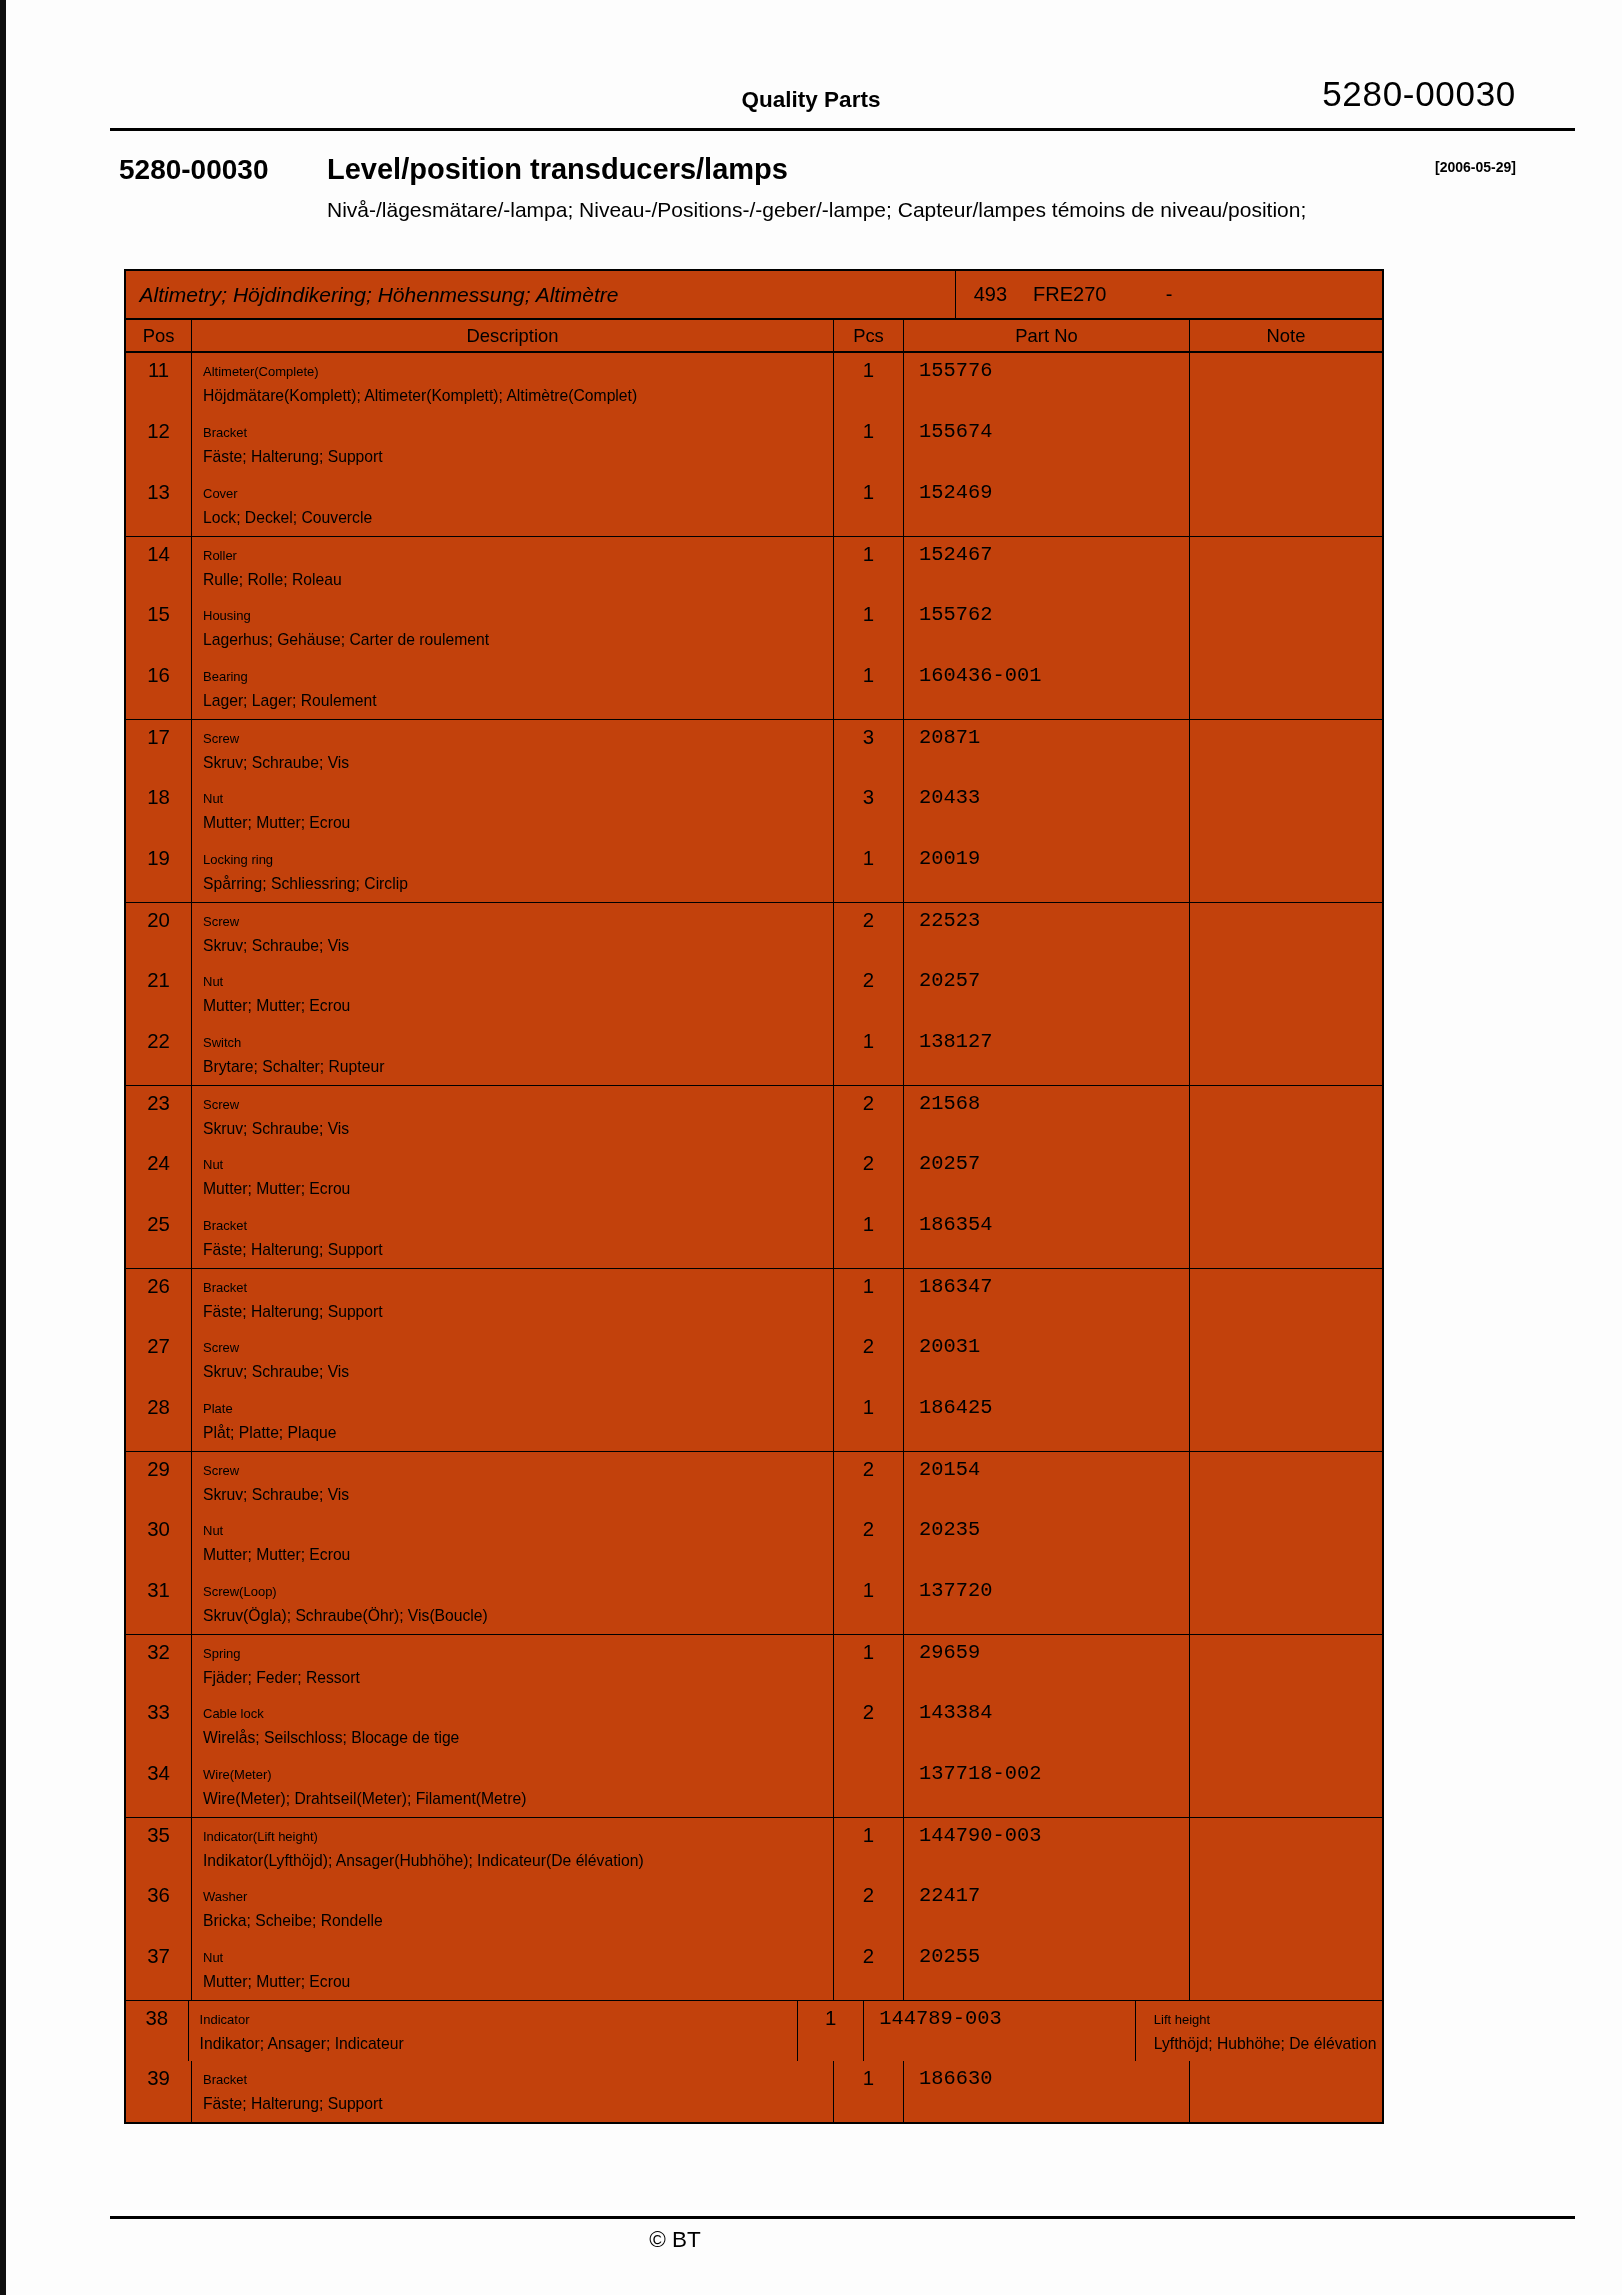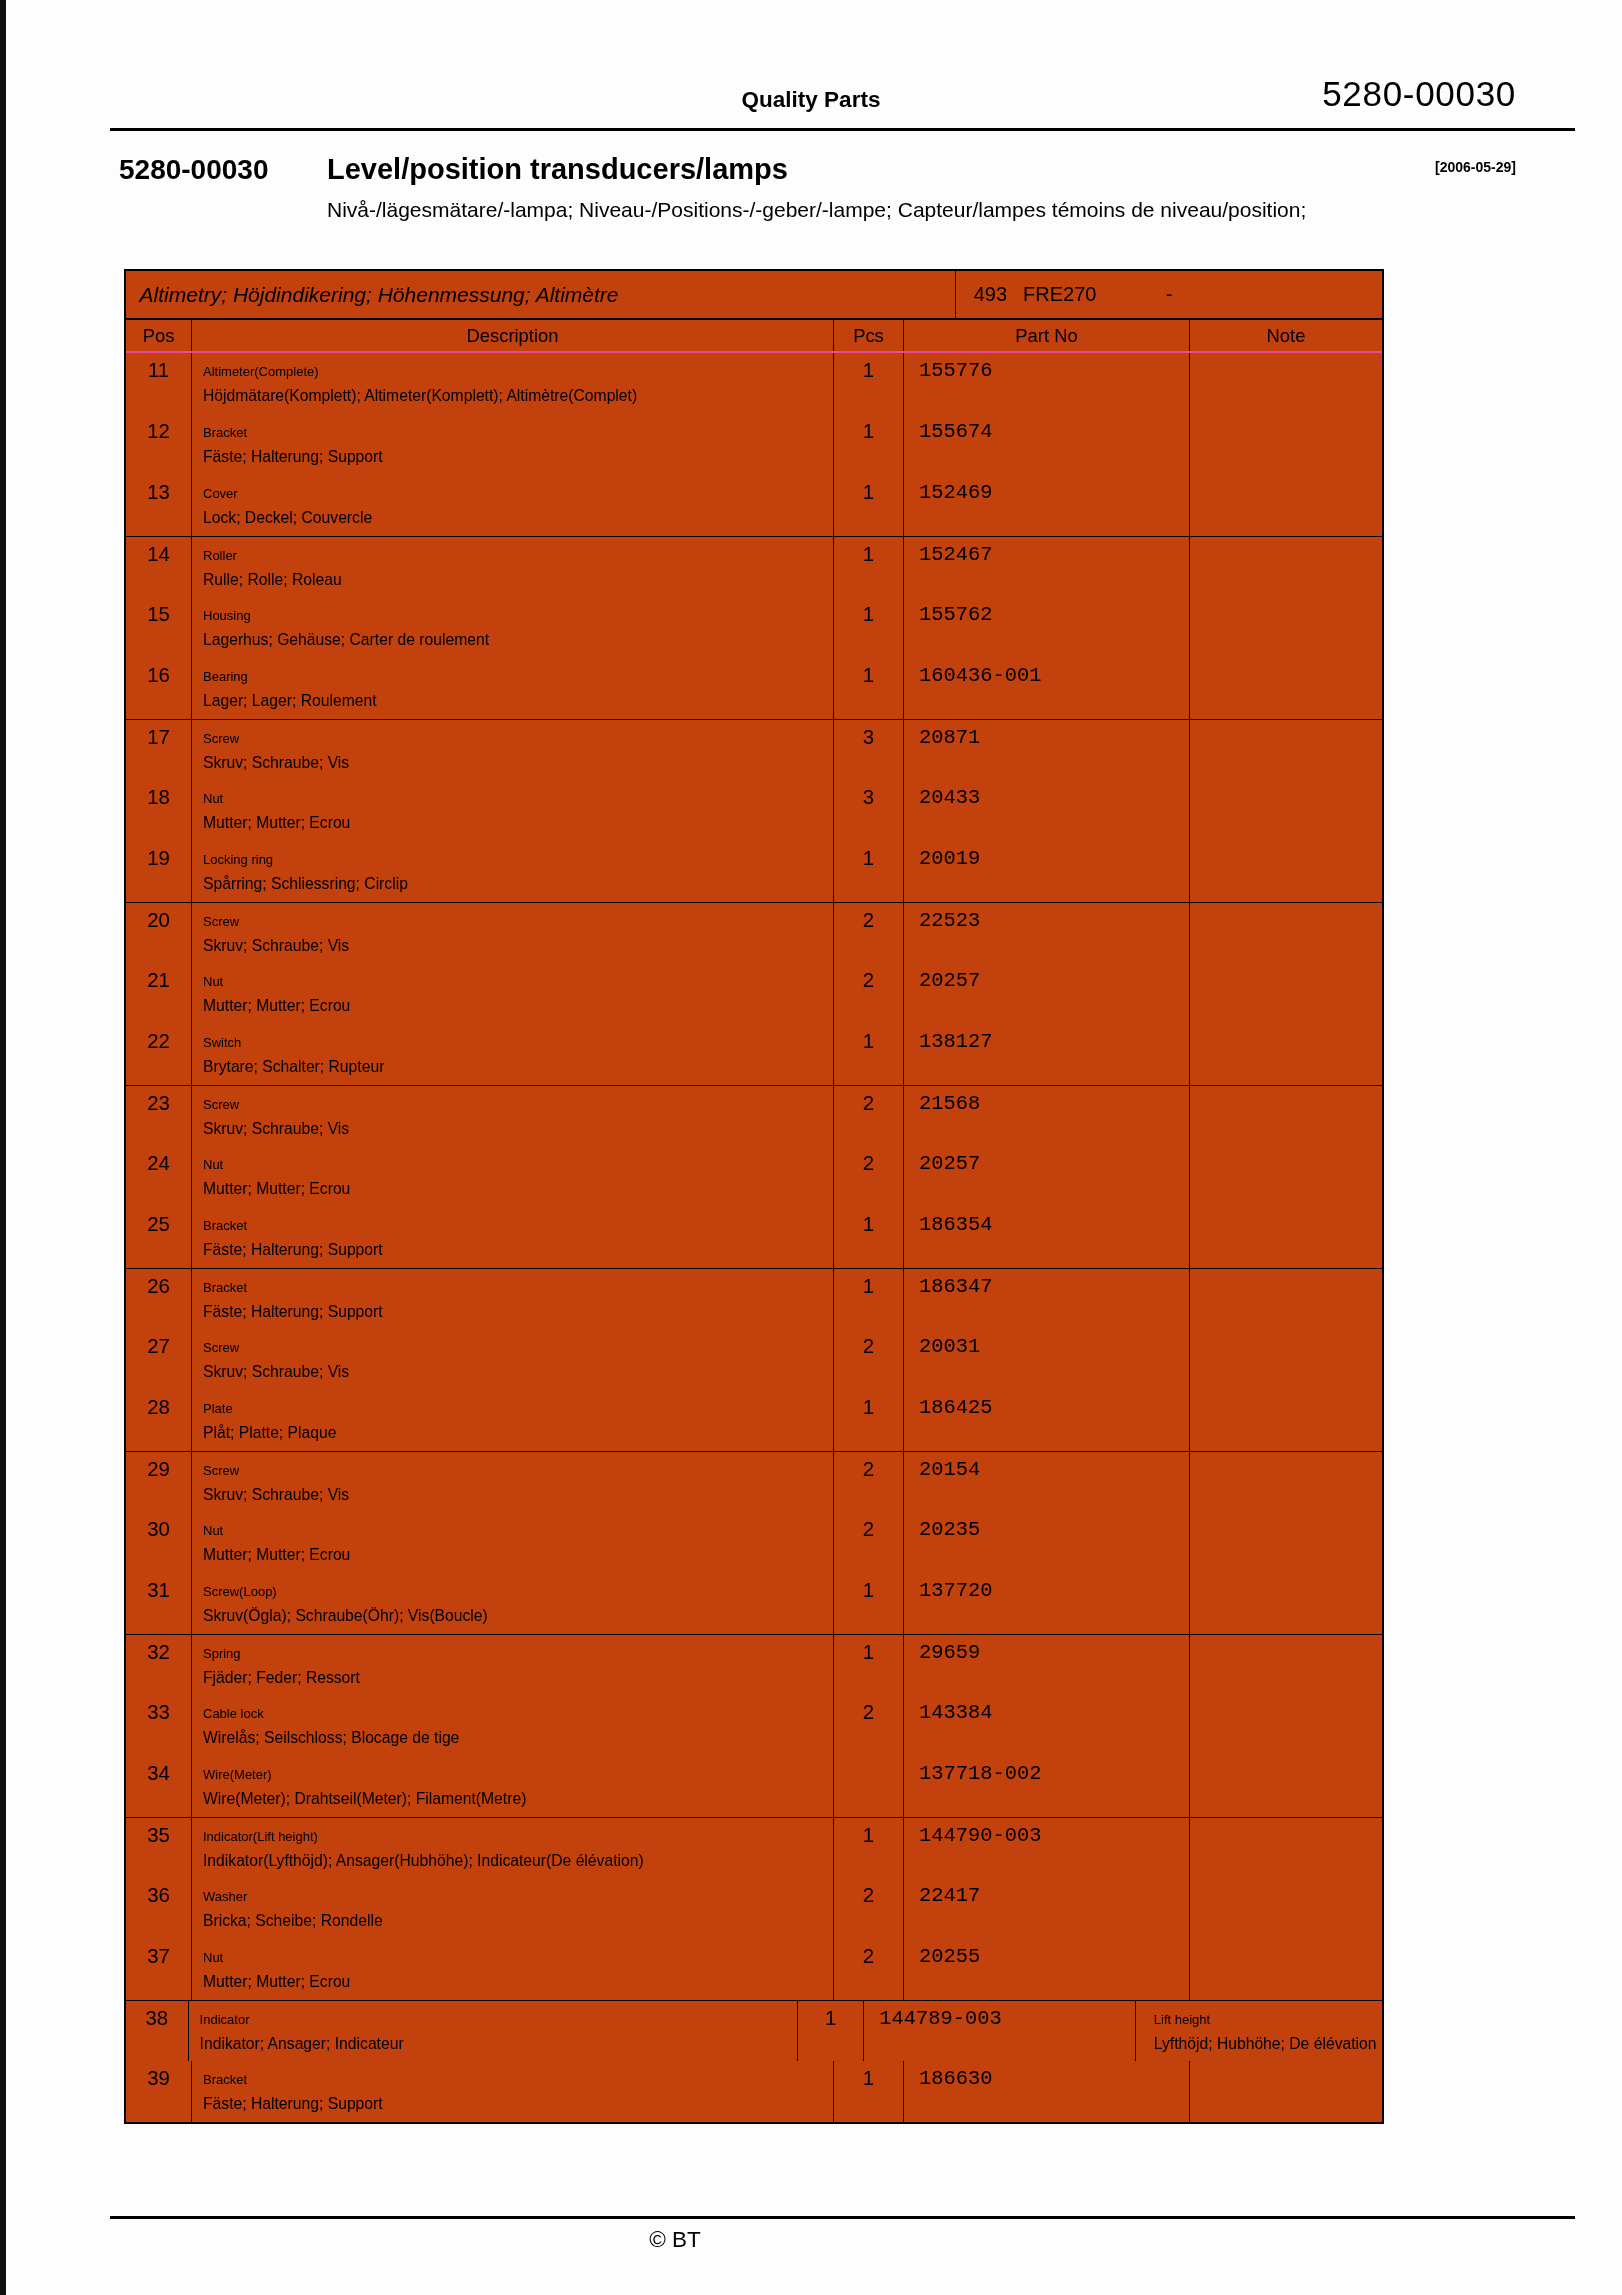--- a/index.html
+++ b/index.html
@@ -53,25 +53,25 @@
     display:flex; align-items:center;
     padding-left:13.6px;
     font-style:italic; font-size:21px;
   }
   .sec-right {
     flex:1; position:relative;
     display:flex; align-items:center;
     font-size:20px;
   }
   .sec-code { margin-left:17.7px; }
-  .sec-ref  { margin-left:16px; }
+  .sec-ref  { margin-left:26px; }
   .sec-note { position:absolute; left:0; right:0; text-align:center; }
   .col-header {
     display:flex; height:33px;
-    border-bottom:2px solid #ec4899;
+    border-bottom:2px solid #000000;
     font-size:18.4px;
   }
   .col-header > div {
     display:flex; align-items:center; justify-content:center;
     border-right:1.4px solid #000;
   }
   .col-header > div:last-child { border-right:none; }
   .ch-pos  { width:66px; }
   .ch-desc { width:642px; }
   .ch-pcs  { width:70px; }

